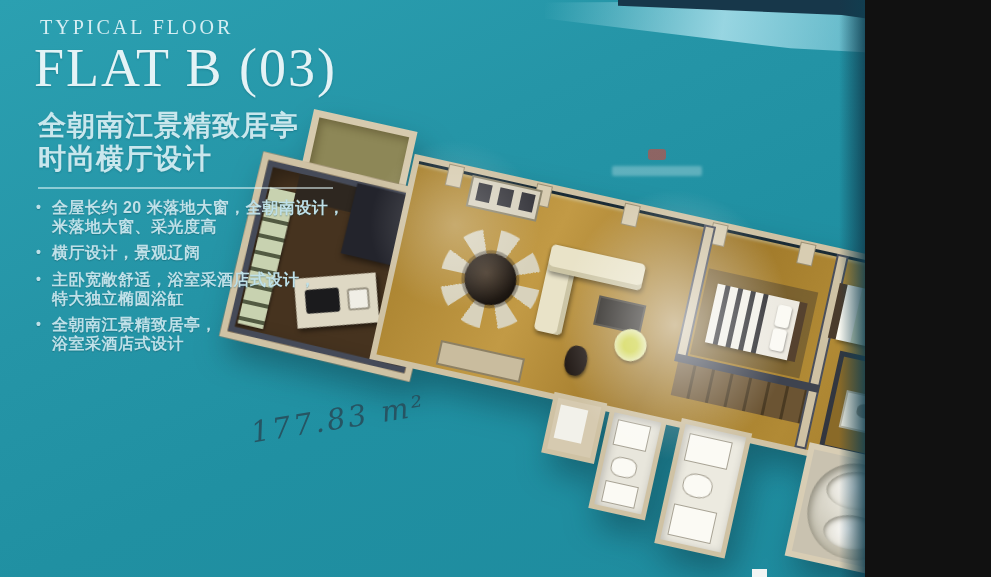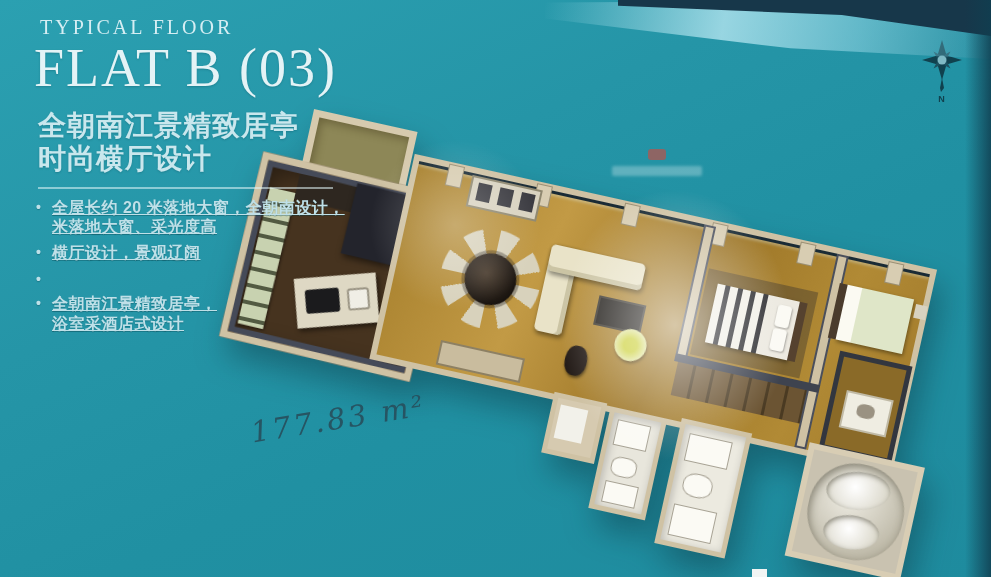--- a/index.html
+++ b/index.html
@@ -1,30 +1,30 @@
 <!DOCTYPE html>
 <html><head>
 <meta charset="utf-8">
 <style>
   html,body{margin:0;padding:0;background:#111;}
   .stage{
-    position:relative;width:991px;height:577px;overflow:hidden;
+    position:relative;width:865px;height:577px;overflow:hidden;
     background:linear-gradient(155deg,#2ba0b1 0%,#2595a7 35%,#2090a2 60%,#1e8b9e 100%);
     font-family:"Liberation Sans",sans-serif;
   }
   
   .left-panel{position:absolute;left:34px;top:14px;width:360px;z-index:7;color:#cfe9ef;}
   .eyebrow{font-family:"Liberation Serif",serif;font-size:20px;letter-spacing:3px;color:#d6eef3;margin:2px 0 0 6px;}
   .title{font-family:"Liberation Serif",serif;font-size:54px;letter-spacing:2px;color:#e4f3f6;margin-top:2px;line-height:1.0;text-shadow:0 1px 2px rgba(0,60,70,.25);}
   .subtitle{font-size:28px;font-weight:bold;color:#c9e7ed;margin:14px 0 0 4px;line-height:1.18;letter-spacing:1px;text-shadow:0 1px 2px rgba(0,60,70,.25);}
   .divider{margin:12px 0 0 4px;width:295px;height:2px;background:rgba(225,245,248,.55);}
   .features{margin:9px 0 0 2px;}
   .feat{display:flex;margin-bottom:7px;color:#bfe0e8;font-weight:bold;font-size:16px;line-height:1.2;letter-spacing:.5px;text-shadow:0 1px 1px rgba(0,60,70,.3);}
   .feat .dot{width:16px;flex:0 0 16px;font-size:14px;padding-top:1px;color:#bfe0e8;}
-  .feat .lines span{display:block;text-decoration:underline;}
+  .feat .lines span{display:block;}
   
   .compass{position:absolute;left:916px;top:38px;width:52px;height:64px;z-index:6;text-align:center;}
   .compass .n-label{font-size:9px;color:#10414e;font-weight:bold;margin-top:-4px;letter-spacing:1px;}
   
   .handwriting{
     position:absolute;left:250px;top:400px;width:200px;z-index:6;
     font-family:"DejaVu Serif",serif;font-style:italic;font-size:29px;letter-spacing:3px;
     color:#27505e;transform:rotate(-9deg);opacity:.92;
   }
   
@@ -212,20 +212,24 @@
       </div>
       <div class="feat">
         <span class="dot">•</span>
         <span class="lines">
           <span>横厅设计，景观辽阔</span>
           <span></span>
         </span>
       </div>
       <div class="feat">
         <span class="dot">•</span>
+        <span class="lines">
+          <span>主卧宽敞舒适，浴室采酒店式设计，</span>
+          <span>特大独立椭圆浴缸</span>
+        </span>
       </div>
       <div class="feat">
         <span class="dot">•</span>
         <span class="lines">
           <span>全朝南江景精致居亭，</span>
           <span>浴室采酒店式设计</span>
         </span>
       </div>
     </div>
   </div>

